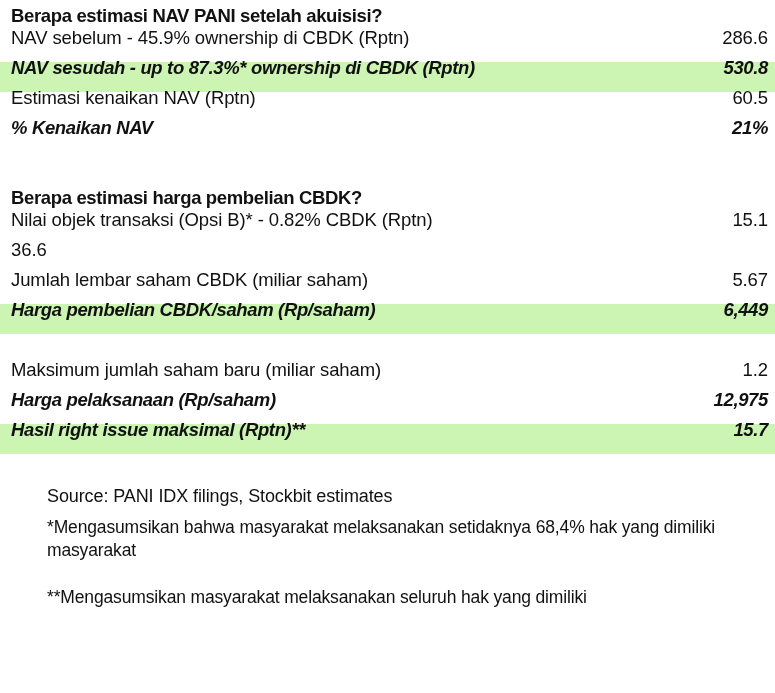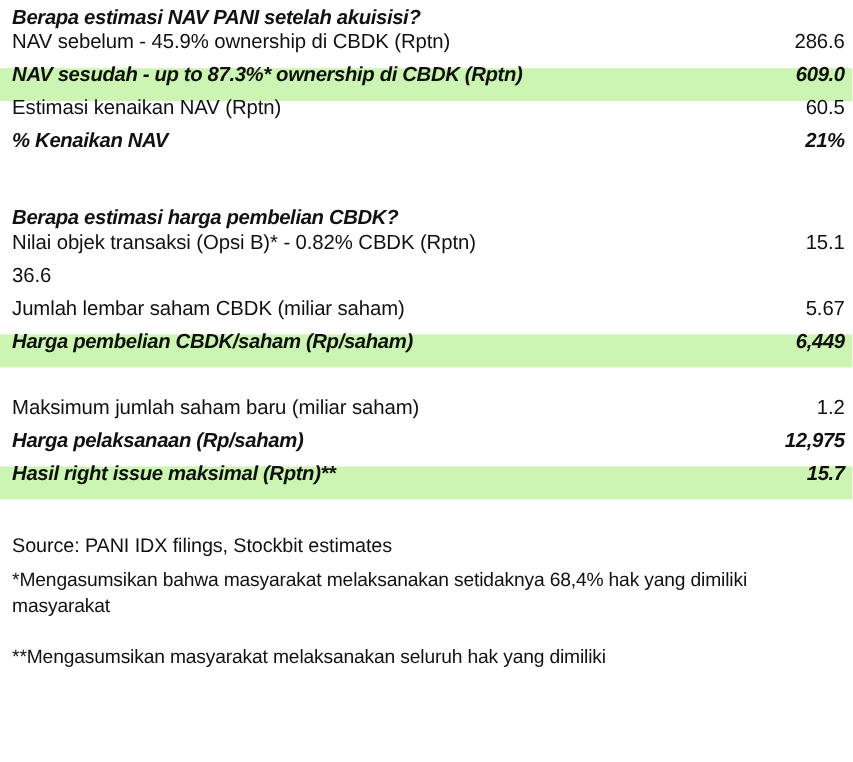--- a/index.html
+++ b/index.html
@@ -58,37 +58,37 @@
     background: #ccf5b3;
   }
 
   
   .section-head {
     height: 30px;
     display: flex;
     align-items: center;
     padding: 16px 11px;
     box-sizing: border-box;
-    font-style: italic;
   }
   .section-head span {
     font-size: 18.5px;
     font-weight: bold;
     letter-spacing: -0.35px;
     line-height: 1;
     white-space: nowrap;
   }
 
   
   .spacer-30 { height: 30px; }
 
   
   .footer {
     padding: 0 11px;
     box-sizing: border-box;
+    margin-left: 36px;
   }
   .footer .source {
     font-size: 18px;
     line-height: 1.35;
     letter-spacing: -0.1px;
     margin: 0 0 8px 0;
     white-space: nowrap;
   }
   .footer .note {
     font-size: 17.5px;
@@ -110,21 +110,21 @@
     <span>Berapa estimasi NAV PANI setelah akuisisi?</span>
   </div>
 
   <div class="row">
     <span class="label">NAV sebelum - 45.9% ownership di CBDK (Rptn)</span>
     <span class="value">286.6</span>
   </div>
 
   <div class="row bold hl">
     <span class="label">NAV sesudah - up to 87.3%* ownership di CBDK (Rptn)</span>
-    <span class="value">609.0</span>
+    <span class="value">530.8</span>
   </div>
 
   <div class="row">
     <span class="label">Estimasi kenaikan NAV (Rptn)</span>
     <span class="value">60.5</span>
   </div>
 
   <div class="row bold">
     <span class="label">% Kenaikan NAV</span>
     <span class="value">21%</span>

